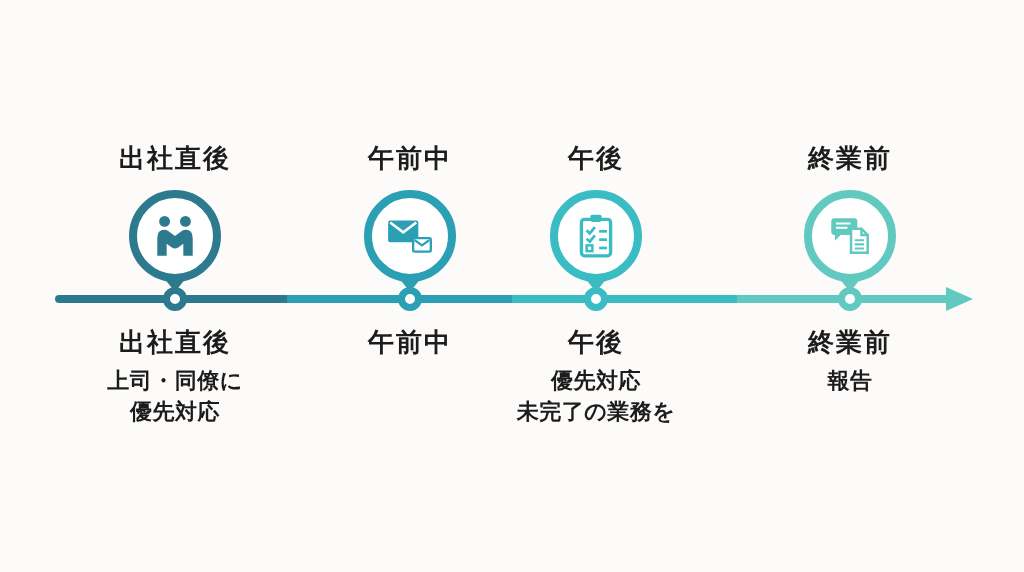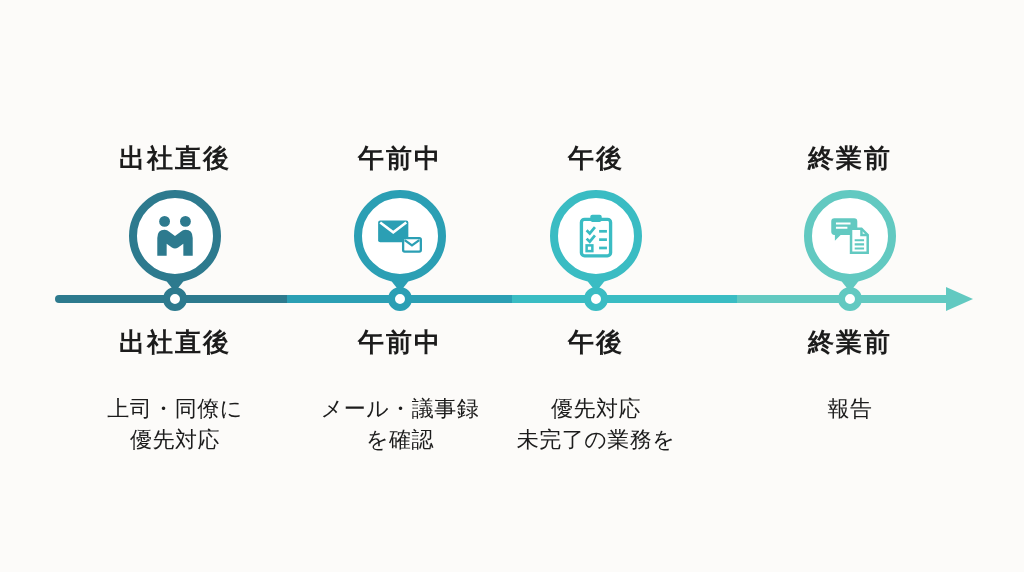--- a/index.html
+++ b/index.html
@@ -48,26 +48,25 @@
     position: absolute; top: 287px; left: 50%; transform: translateX(-50%);
     width: 24px; height: 24px; border-radius: 50%;
     border: 7px solid #2d7a8e; background: #ffffff; z-index: 3;
   }
   .stage .time-bottom {
     position: absolute; top: 325px; left: 0; width: 100%;
     text-align: center; font-size: 26px; font-weight: 700; letter-spacing: 2px;
   }
   .stage .desc {
     position: absolute; top: 365px; left: -10px; width: 244px;
-    text-align: center; font-size: 22px; font-weight: 400; line-height: 31px;
+    text-align: center; font-size: 22px; font-weight: 700; line-height: 31px;
     letter-spacing: 0.5px;
-    margin-top: 28px;
   }
   .stage-1 { left: 63px; }
-  .stage-2 { left: 288px; }
+  .stage-2 { left: 298px; }
   .stage-3 { left: 484px; }
   .stage-4 { left: 738px; }
 </style>
 </head>
 <body style="background: rgb(252, 251, 249); color: rgb(28, 28, 28);">
 
 <div id="canvas">
 
   <div class="tl-seg first" style="left: 55px; width: 232px; background: rgb(45, 122, 142);"></div>
   <div class="tl-seg" style="left: 287px; width: 225px; background: rgb(43, 159, 180);"></div>
@@ -103,24 +102,20 @@
           <rect x="3" y="9" width="29" height="21" rx="2" fill="currentColor"></rect>
           <path d="M5 11 L17.5 20.5 L30 11" stroke="#ffffff" stroke-width="2.5" fill="none"></path>
           <rect x="27" y="26" width="17" height="13" rx="1.5" fill="#ffffff" stroke="currentColor" stroke-width="2.2"></rect>
           <path d="M28.5 28 L35.5 33 L42.5 28" stroke="currentColor" stroke-width="2.2" fill="none"></path>
         </svg>
       </span>
     </div>
     <div class="tail" style="border-top-color: rgb(43, 159, 180);"></div>
     <div class="marker" style="border-color: rgb(43, 159, 180);"></div>
     <div class="time-bottom">午前中</div>
-    <div class="desc">
-      <div>メール・議事録</div>
-      <div>を確認</div>
-    </div>
   </div>
 
   <div class="stage stage-3">
     <div class="time-top">午後</div>
     <div class="ring" style="border-color: rgb(58, 188, 195); color: rgb(58, 188, 195);">
       <span>
         <svg viewBox="0 0 48 48" fill="none" stroke="currentColor" xmlns="http://www.w3.org/2000/svg">
           <rect x="10" y="8" width="28" height="35" rx="3" stroke-width="3.2"></rect>
           <rect x="18.5" y="3.5" width="11" height="7" rx="2" fill="currentColor" stroke="none"></rect>
           <path d="M15 18.5 l3 3 5-6" stroke-width="2.6"></path>

